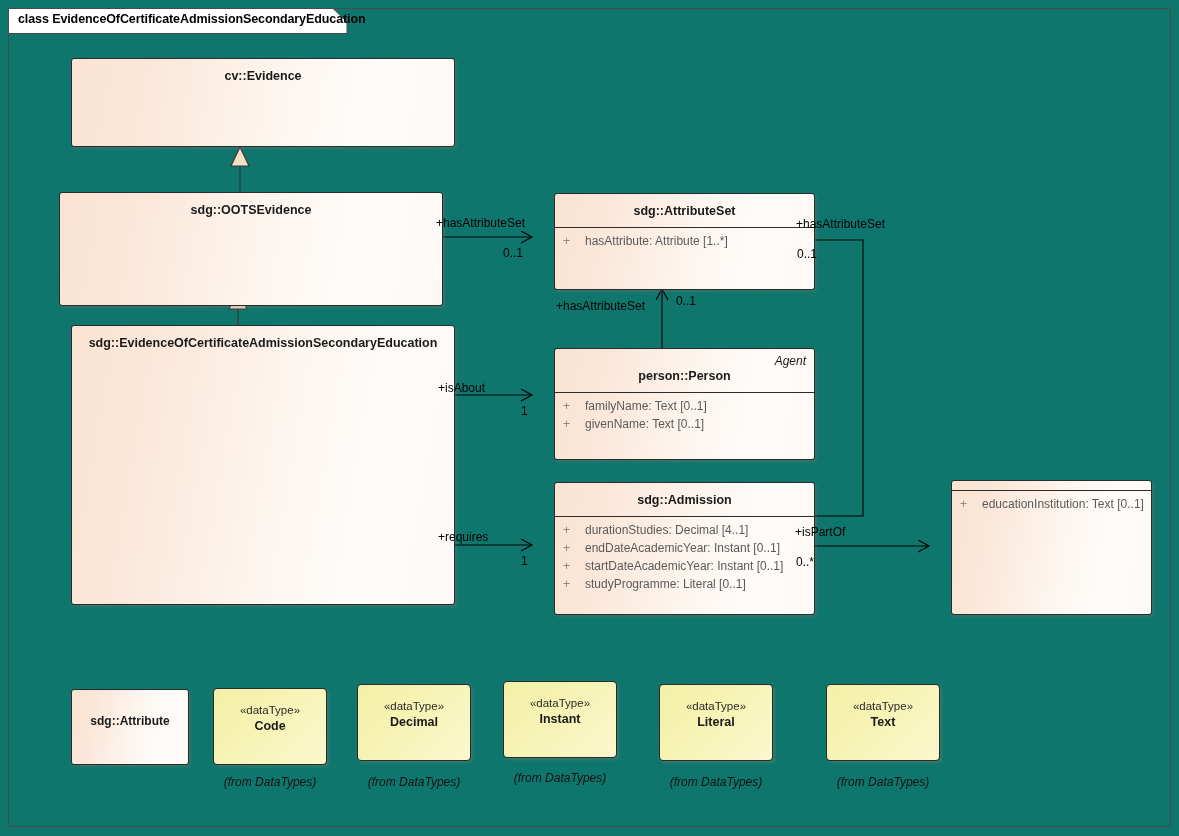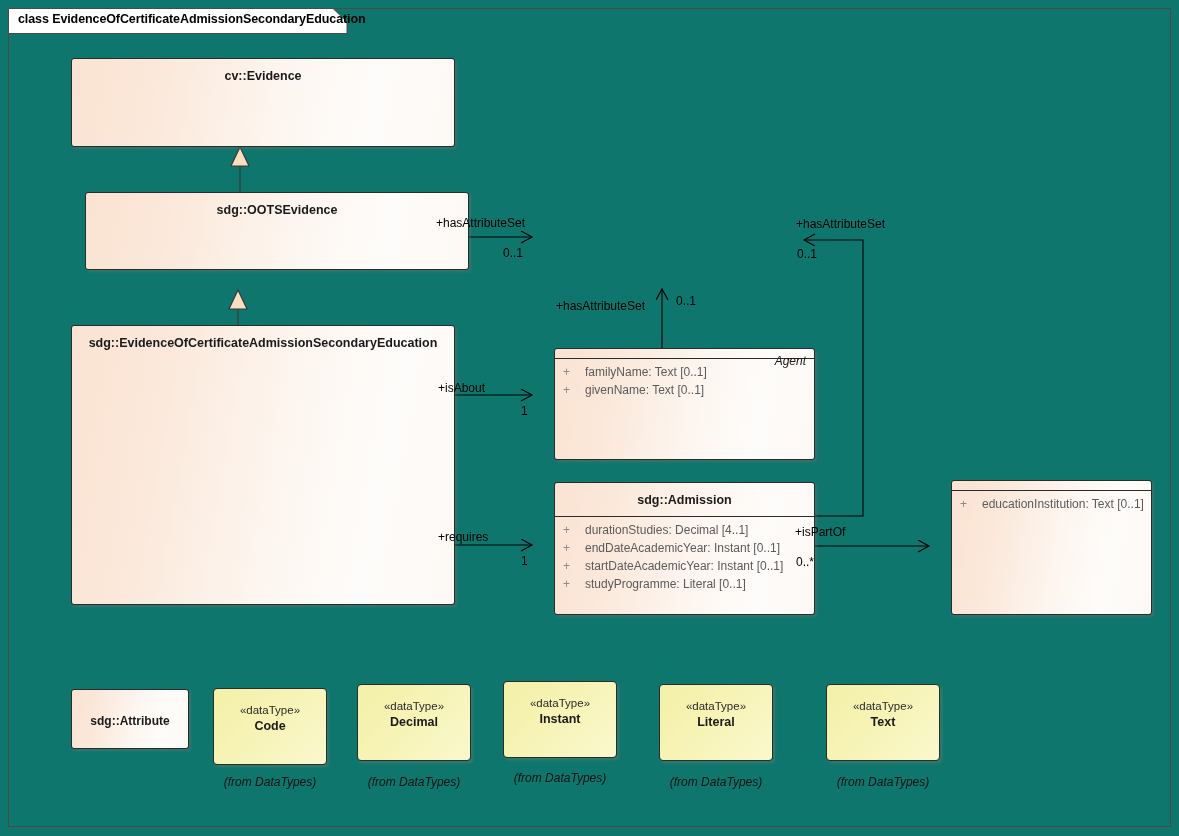--- a/index.html
+++ b/index.html
@@ -196,31 +196,41 @@
 
     <g>
       <line x1="792" y1="546" x2="928" y2="546" stroke="#000000" stroke-width="1.1" marker-end="url(#openarrow)"></line>
     </g>
   </svg>
 
   <div class="uml-box" style="left:48px; top:58px; width:384px; height:89px;">
     <div class="uml-title">cv::Evidence</div>
   </div>
 
-  <div class="uml-box" style="left:62px; top:192px; width:384px; height:78px;">
+  <div class="uml-box" style="left:36px; top:192px; width:384px; height:114px;">
     <div class="uml-title">sdg::OOTSEvidence</div>
   </div>
 
   <div class="uml-box" style="left:48px; top:325px; width:384px; height:280px;">
     <div class="uml-title">sdg::EvidenceOfCertificateAdmissionSecondaryEducation</div>
   </div>
 
+  <div class="uml-box" style="left:531px; top:193px; width:261px; height:97px;">
+    <div class="uml-title">sdg::AttributeSet</div>
+    <div class="uml-sep"></div>
+    <div class="uml-attrs">
+      <div class="uml-attr">
+        <span class="vis">+</span><span>hasAttribute: Attribute [1..*]</span>
+      </div>
+    </div>
+  </div>
 
   <div class="uml-box" style="left:531px; top:348px; width:261px; height:112px;">
     <div class="uml-stereo-right">Agent</div>
+    <div class="uml-title" style="padding-top:20px;">person::Person</div>
     <div class="uml-sep"></div>
     <div class="uml-attrs">
       <div class="uml-attr">
         <span class="vis">+</span><span>familyName: Text [0..1]</span>
       </div>
       <div class="uml-attr">
         <span class="vis">+</span><span>givenName: Text [0..1]</span>
       </div>
     </div>
   </div>
@@ -246,21 +256,21 @@
 
   <div class="uml-box" style="left:928px; top:480px; width:201px; height:135px;">
     <div class="uml-sep"></div>
     <div class="uml-attrs">
       <div class="uml-attr">
         <span class="vis">+</span><span>educationInstitution: Text [0..1]</span>
       </div>
     </div>
   </div>
 
-  <div class="uml-box" style="left:48px; top:689px; width:118px; height:60px;">
+  <div class="uml-box" style="left:48px; top:689px; width:118px; height:76px;">
     <div class="uml-title" style="padding-top:24px; font-size:12px;">sdg::Attribute</div>
   </div>
 
   <div class="dt-box" style="left:213px; top:688px; width:114px; height:77px;">
     <div class="dt-stereo">«dataType»</div>
     <div class="dt-name">Code</div>
   </div>
   <div class="dt-from" style="left:213px; top:775px; width:114px;">(from DataTypes)</div>
 
   <div class="dt-box" style="left:357px; top:684px; width:114px; height:77px;">

